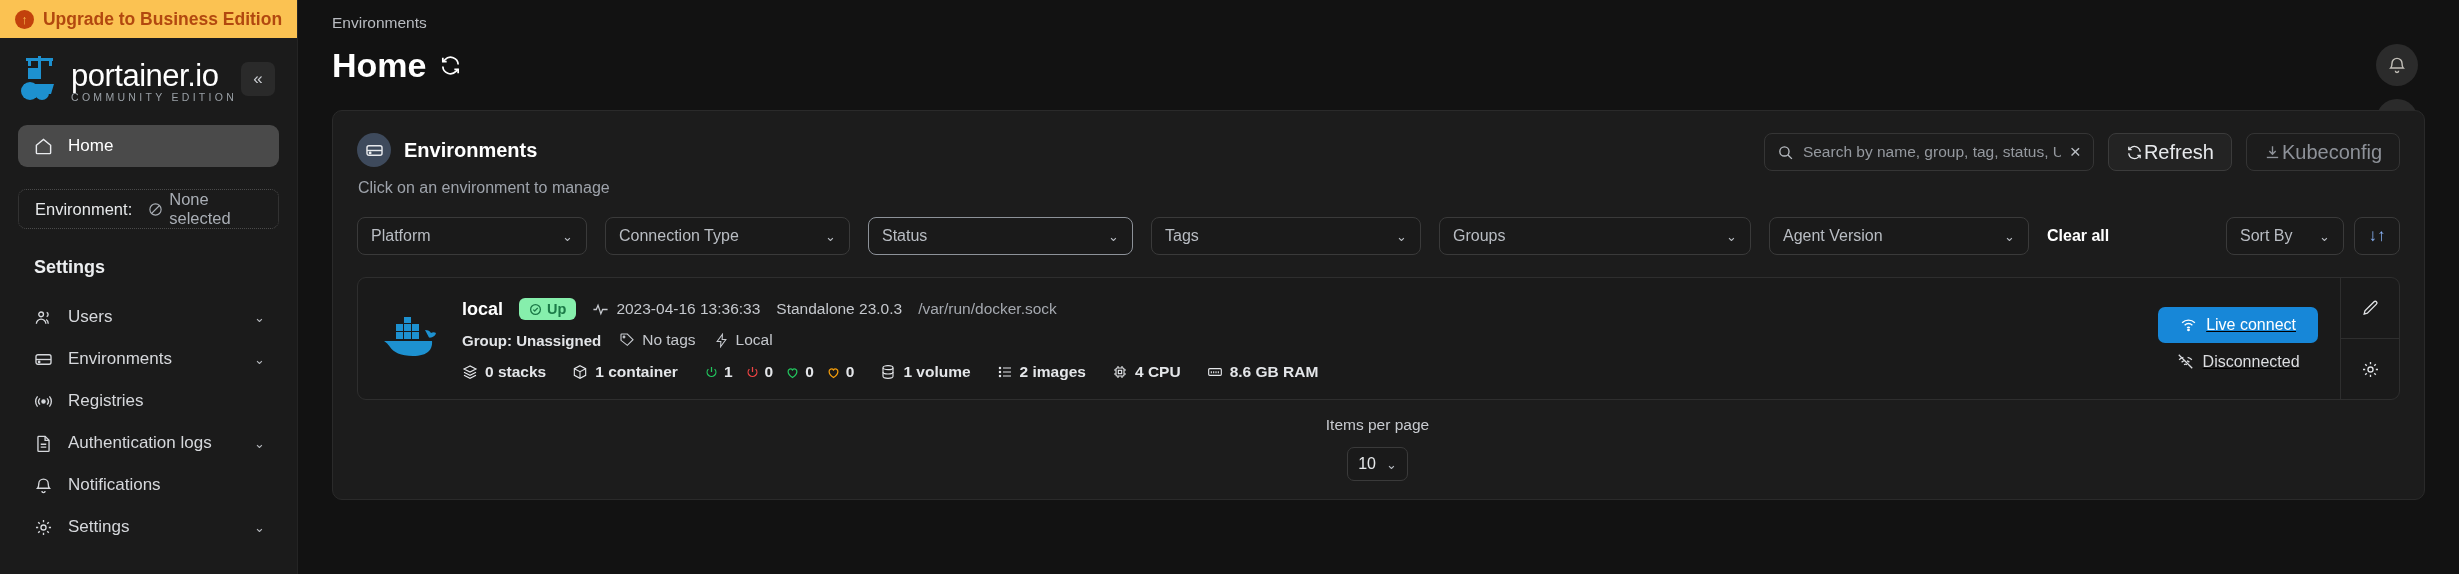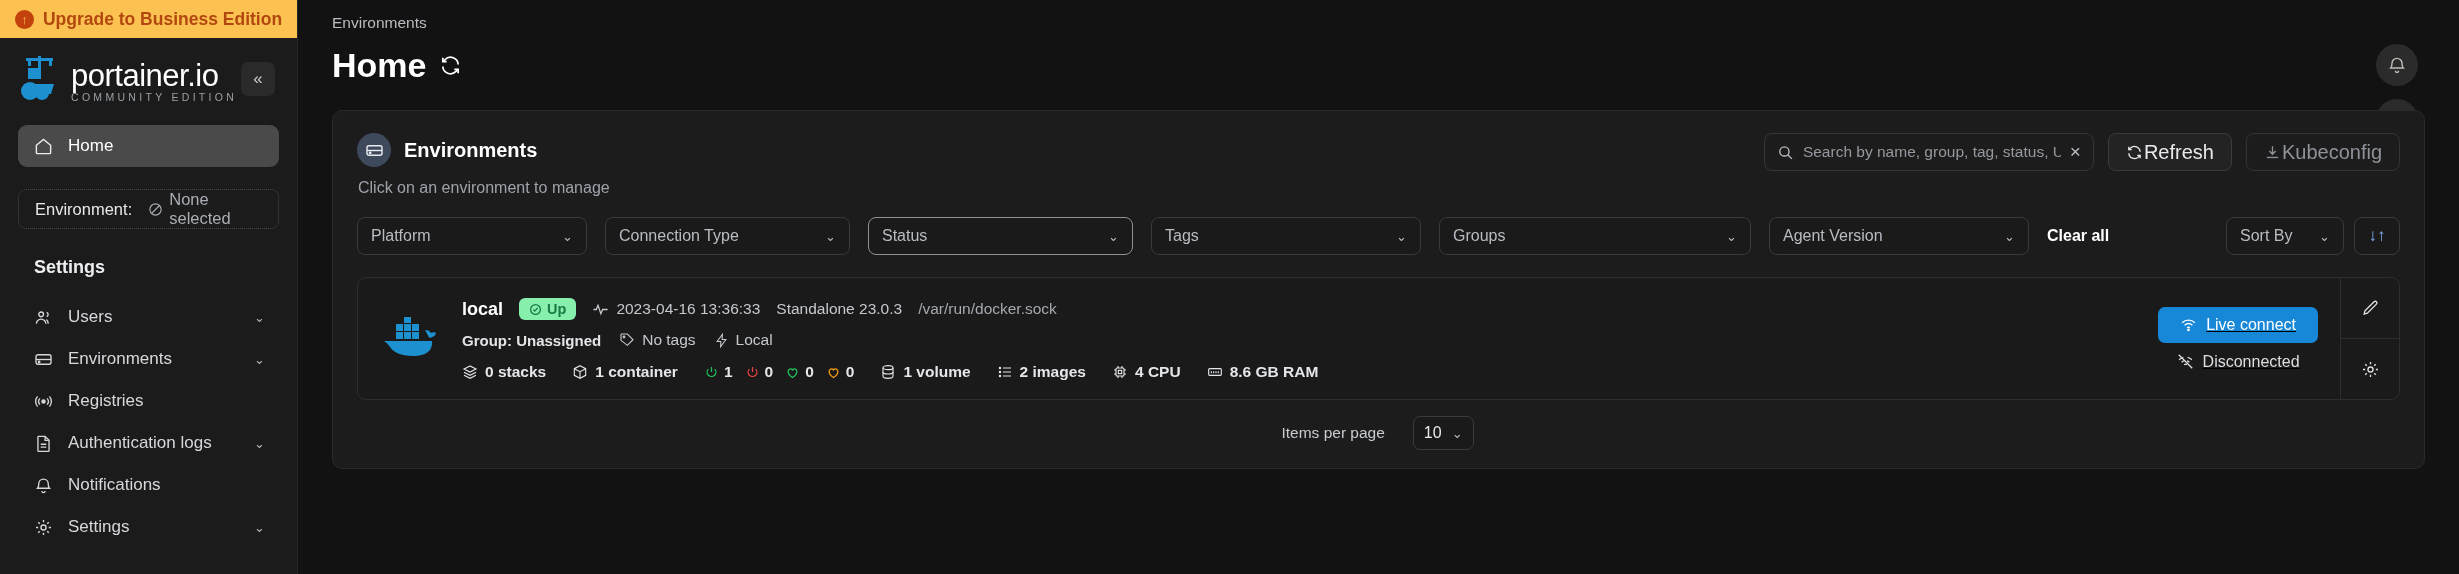--- a/index.html
+++ b/index.html
@@ -157,22 +157,22 @@
   }
   .disconnected { display: flex; align-items: center; gap: 9px; color: #dcdee1; font-size: 16px; }
   .icon-col { display: flex; flex-direction: column; border-left: 1px solid #2e2e2e; flex: none; }
   .icon-cell {
     width: 58px; flex: 1; display: flex; align-items: center; justify-content: center;
     color: #dfe1e4; cursor: pointer;
   }
   .icon-cell + .icon-cell { border-top: 1px solid #2e2e2e; }
 
   .pager {
-    display: flex; align-items: center; justify-content: center;
-    gap: 28px; padding: 16px 2px 18px 0; color: #c8cbd0; font-size: 15.5px;
+    display: flex; align-items: center; justify-content: flex-end;
+    gap: 13px; padding: 16px 2px 18px 0; color: #c8cbd0; font-size: 15.5px; flex-direction: column;
   }
   .pg-select {
     height: 34px; min-width: 52px; border: 1px solid #3a3a3a; border-radius: 7px;
     background: #1a1a1a; color: #e6e8ea; font-size: 16px; display: flex;
     align-items: center; justify-content: space-between; padding: 0 10px; gap: 10px; cursor: pointer;
   }
 </style>
 </head>
 <body>
 

